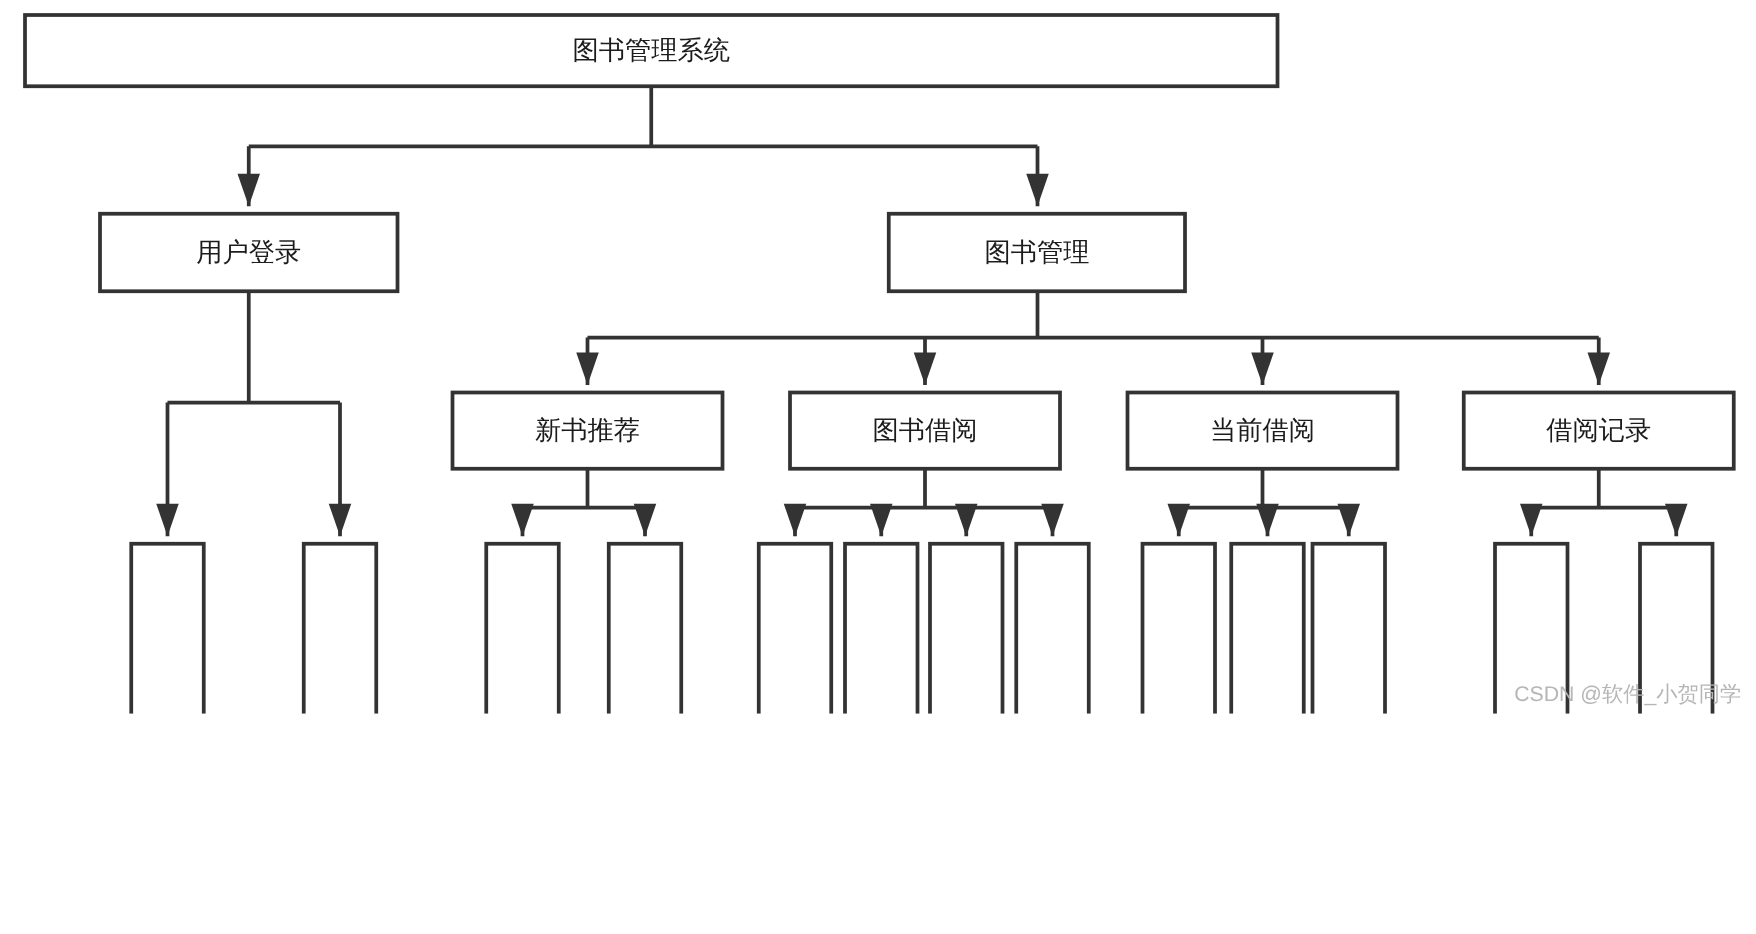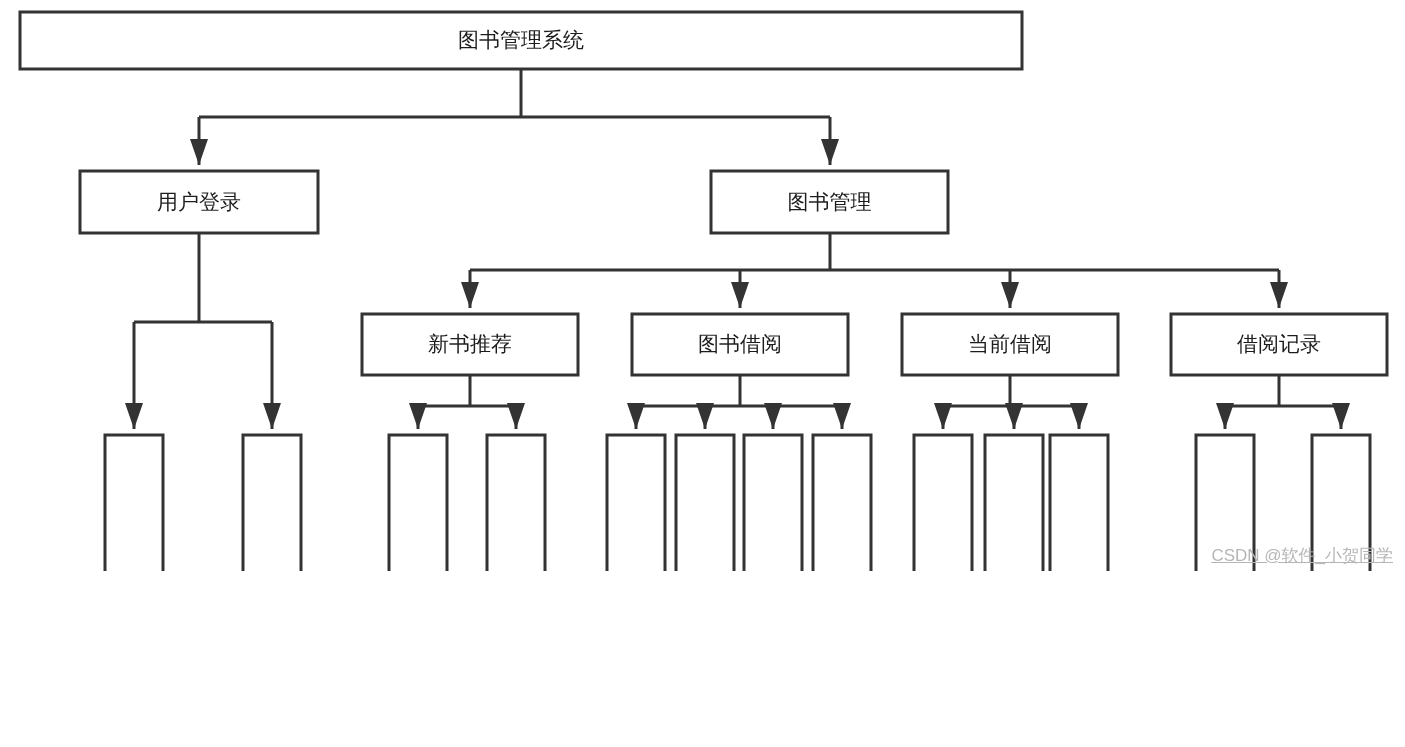--- a/index.html
+++ b/index.html
@@ -62,21 +62,20 @@
     pointer-events: none;
   }
   .watermark {
     position: absolute;
     right: 12px;
     bottom: 4px;
     font-family: "Liberation Sans", "DejaVu Sans", sans-serif;
     font-size: 17px;
     color: #b6b6b6;
     white-space: nowrap;
-    text-decoration: underline;
   }
 </style>
 </head>
 <body>
 
 <div id="diagram-root">
 
   <svg class="diagram-canvas" viewBox="0 0 1405 747">
     <g id="edges-layer">
         <path class="connector" d="M 521 69 L 521 117"></path>

